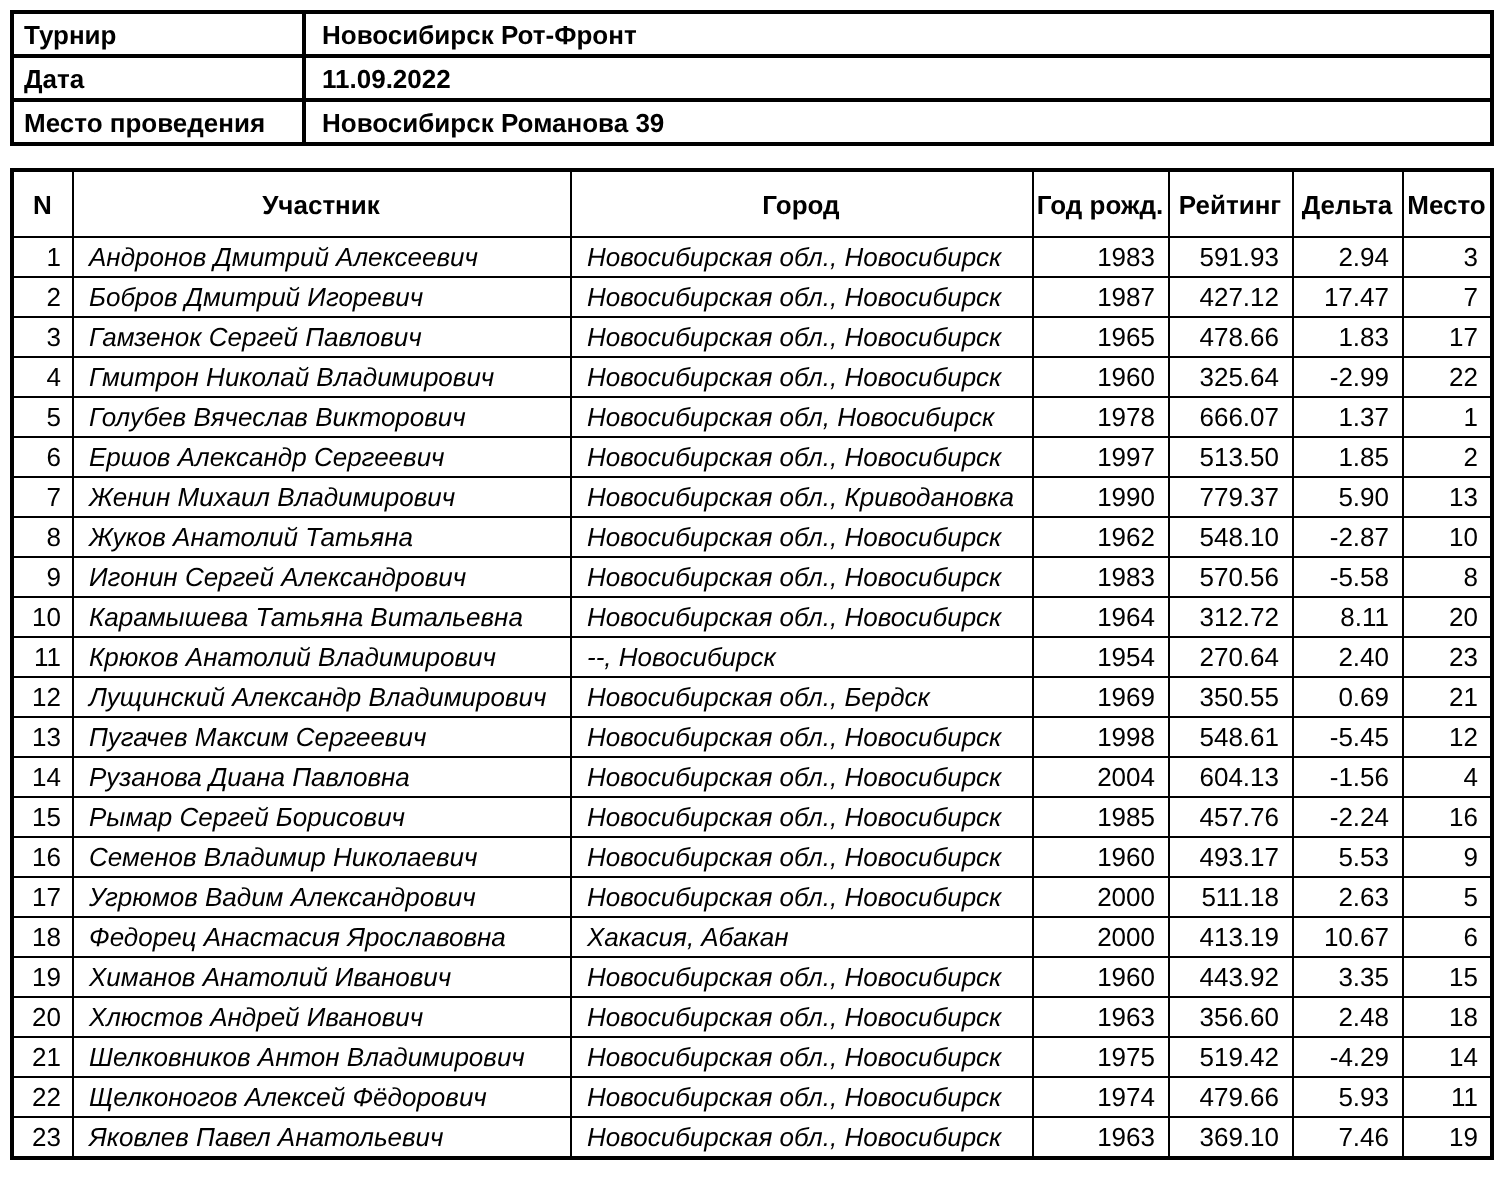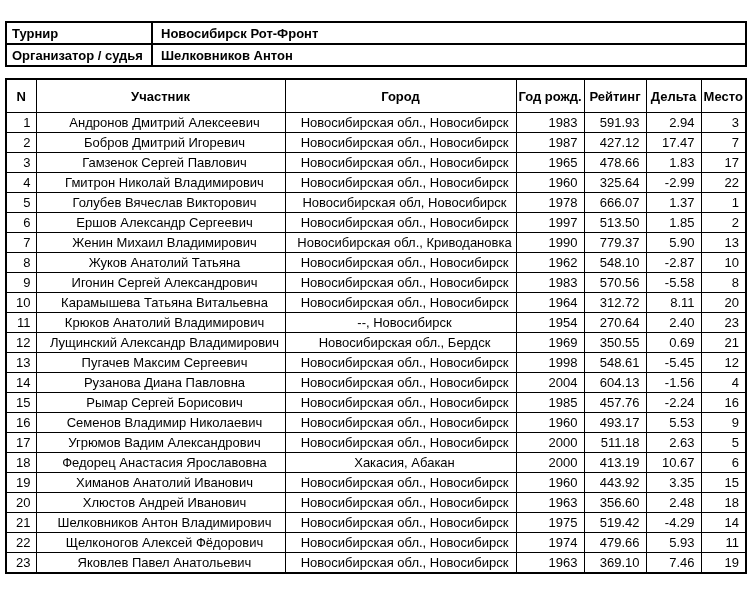--- a/index.html
+++ b/index.html
@@ -14,21 +14,20 @@
     box-sizing: border-box;
     font-family: "Liberation Sans", sans-serif;
     font-size: 13px;
     color: #000000;
   }
   table {
     border-collapse: collapse;
     table-layout: fixed;
     width: 740px;
     background: #ffffff;
-    margin-top: 16px;
   }
   
   table.info { border: 2px solid #000; }
   table.info td {
     border: 2px solid #000;
     height: 20px;
     white-space: nowrap;
     overflow: hidden;
     vertical-align: middle;
     font-weight: bold;
@@ -49,39 +48,43 @@
     vertical-align: middle;
     padding: 0;
   }
   table.results th {
     height: 32px;
     font-weight: bold;
     text-align: center;
   }
   table.results td { height: 19px; }
   td.c0 { text-align: right; padding-right: 5px !important; }
-  td.c1, td.c2 { text-align: center; padding-left: 8px !important; }
+  td.c1, td.c2 { text-align: left; padding-left: 8px !important; font-style: italic; }
   td.c3, td.c4, td.c5, td.c6 { text-align: right; padding-right: 6px !important; }
 </style>
 </head>
 <body>
 
 <table class="info">
   <colgroup>
       <col style="width:146px">
       <col style="width:594px">
     </colgroup>
   <tbody>
     <tr>
       <td class="label">Турнир</td>
       <td class="value">Новосибирск Рот-Фронт</td>
     </tr>
     <tr>
-      <td class="label">Организатор / судья</td>
-      <td class="value">Шелковников Антон</td>
+      <td class="label">Дата</td>
+      <td class="value">11.09.2022</td>
+    </tr>
+    <tr>
+      <td class="label">Место проведения</td>
+      <td class="value">Новосибирск Романова 39</td>
     </tr>
   </tbody>
 </table>
 
 <table class="results">
   <colgroup>
     <col style="width:30px">
       <col style="width:249px">
       <col style="width:231px">
     <col style="width:68px">

